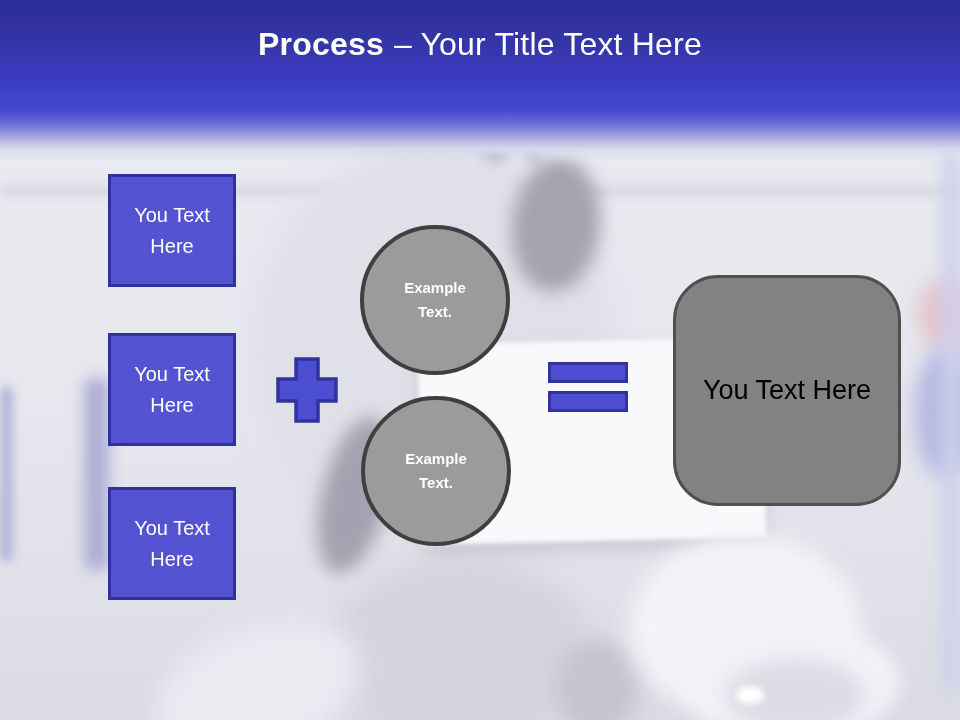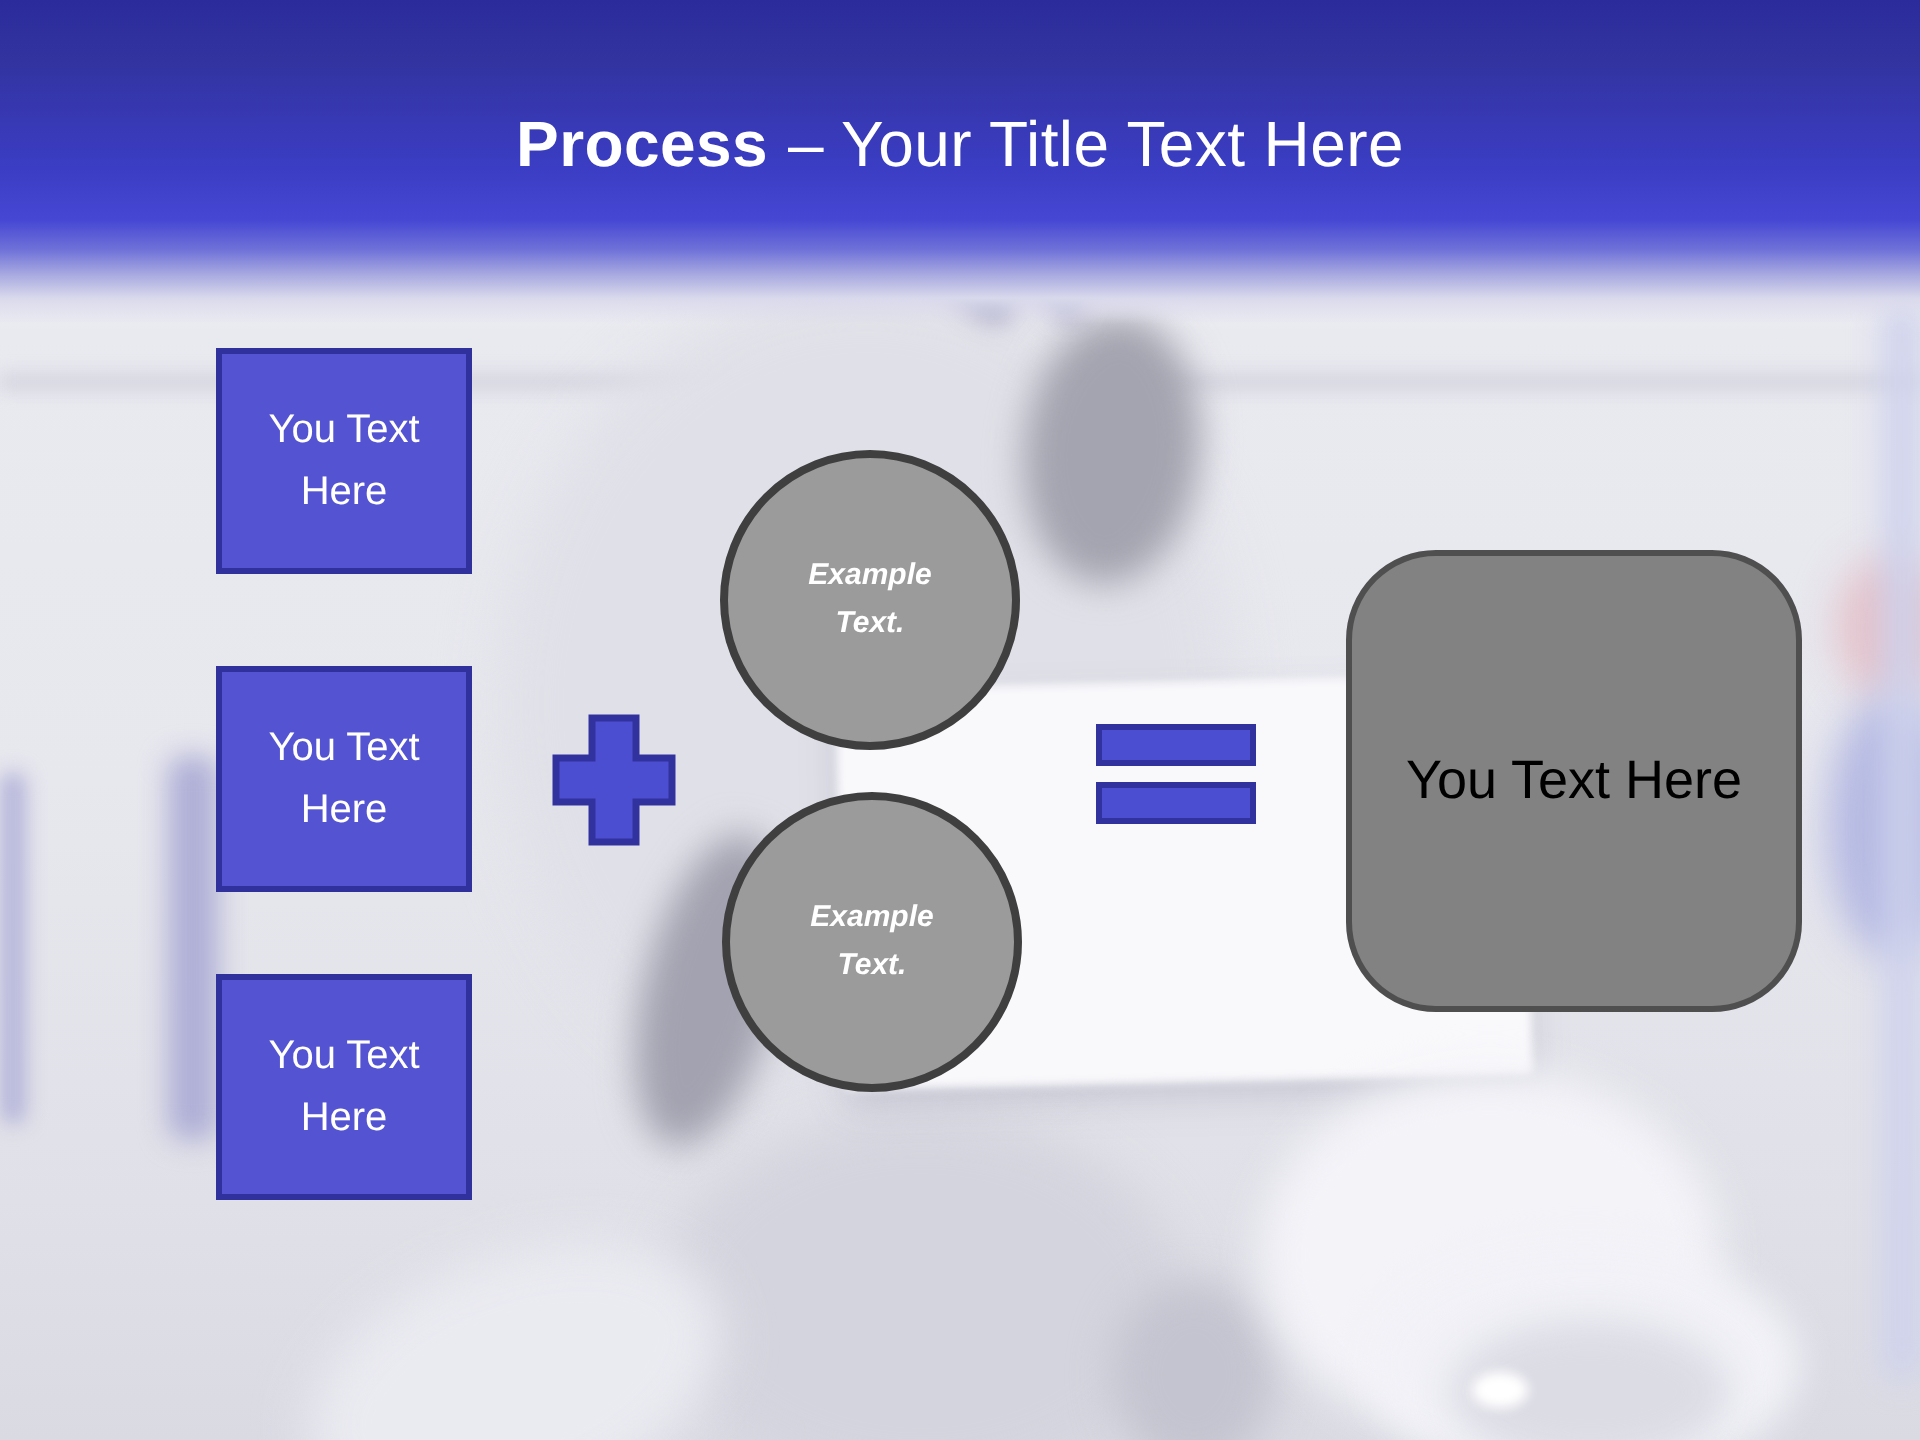--- a/index.html
+++ b/index.html
@@ -33,36 +33,36 @@
   .bg-strip-b { left:84px; top:378px; width:25px; height:192px; border-radius:8px; background:#aeaed6; filter:blur(7px); }
   .bg-pink { left:918px; top:278px; width:55px; height:72px; background:#e4c2ca; filter:blur(10px); }
   .bg-blue { left:914px; top:348px; width:62px; height:130px; background:#b4b8e2; filter:blur(10px); }
   .bg-edgeband { left:942px; top:150px; width:18px; height:540px; border-radius:9px; background:#cdd1ec; filter:blur(8px); }
   .bg-dot { left:736px; top:686px; width:28px; height:18px; background:#ffffff; filter:blur(3px); }
 
   
   .header { position:absolute; left:0; top:0; width:960px; height:162px; z-index:5; text-align:center;
     background:linear-gradient(180deg,#2b2b9c 0%,#32339f 18%,#3b3dc4 52%,#4648d4 68%,#6f71d8 77%,
       #aaabe0 85%,#d9d9ec 92%,rgba(236,236,244,0) 100%); }
-  .title { padding-top:54px; font-size:32px; color:#ffffff; letter-spacing:0.2px; }
+  .title { padding-top:26px; font-size:32px; color:#ffffff; letter-spacing:0.2px; }
   .t-bold { font-weight:bold; }
   .t-rest { font-weight:normal; margin-left:10px; }
 
   
   .input-box { position:absolute; left:108px; width:128px; height:113px; z-index:10;
     background:#5453d2; border:3px solid #31319e; color:#ffffff; font-size:20px; line-height:1.55;
     display:flex; align-items:center; justify-content:center; text-align:center; }
   .box1 { top:174px; } .box2 { top:333px; } .box3 { top:487px; }
   .input-box .lbl { width:100px; }
 
   .plus-svg { position:absolute; left:276px; top:357px; z-index:10; }
 
   .circle { position:absolute; width:150px; height:150px; z-index:10; border-radius:50%;
     background:#9b9b9b; border:4px solid #3f3f3f; color:#ffffff;
-    font-size:15px; font-weight:bold; font-style:italic; line-height:1.6;
+    font-size:15px; font-weight:bold; line-height:1.6;
     display:flex; align-items:center; justify-content:center; text-align:center; }
   .c1 { left:360px; top:225px; } .c2 { left:361px; top:396px; }
   .circle .lbl { width:86px; }
 
   .equals { position:absolute; left:548px; top:362px; z-index:10; display:flex; flex-direction:column; gap:8px; }
   .equals .bar { width:80px; height:21px; background:#4c4ed2; border:3px solid #32329f; }
 
   .result-box { position:absolute; left:673px; top:275px; width:228px; height:231px; z-index:10;
     background:#828282; border:3px solid #4f4f4f; border-radius:45px; color:#000000; font-size:27px;
     display:flex; align-items:center; justify-content:center; text-align:center; }

